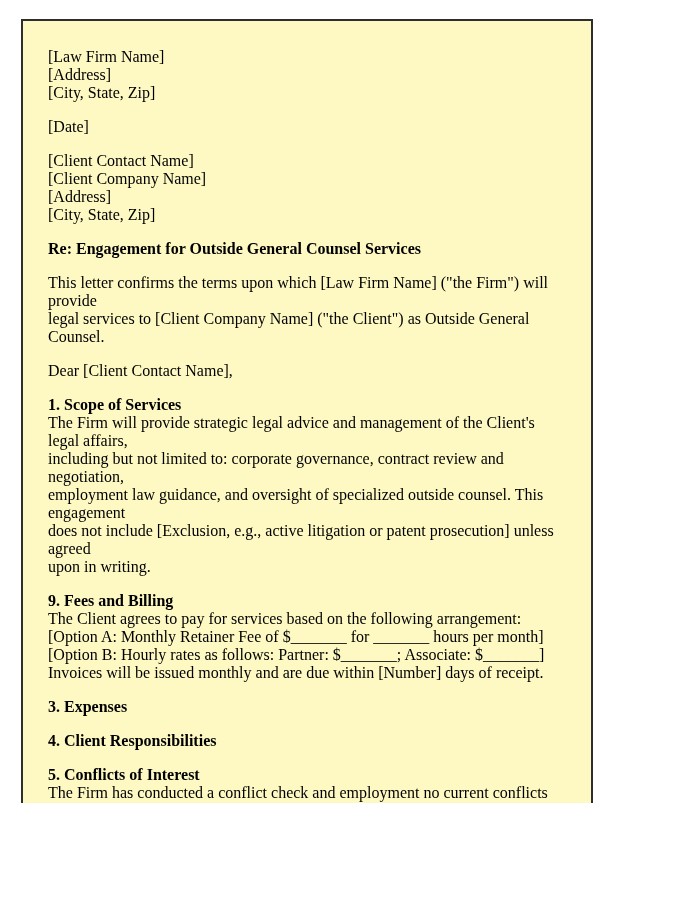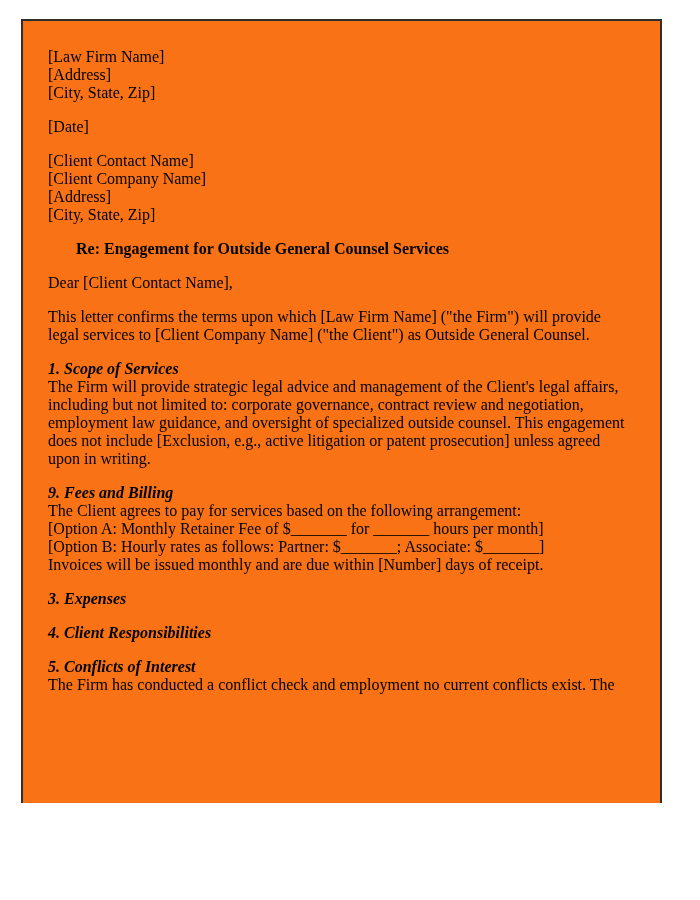--- a/index.html
+++ b/index.html
@@ -11,73 +11,72 @@
     position: relative;
     width: 700px;
     height: 900px;
     background: #ffffff;
     overflow: hidden;
   }
   .letter-box {
     position: absolute;
     left: 21px;
     top: 19px;
-    width: 641px;
+    width: 572px;
     height: 784px;
     box-sizing: border-box;
     border: 2px solid #2e2e2e;
     border-bottom: none;
     padding: 11px 26px 0 25px;
     overflow: hidden;
-    background: #f97316;
+    background: #fef9c3;
   }
   .letter-box, .block, .section-heading, .section-body {
     font-family: "Liberation Serif", "DejaVu Serif", serif;
     font-size: 16px;
     line-height: 18px;
     color: #000000;
   }
   .block {
     margin: 16px 0;
     white-space: pre-line;
   }
   .section { margin: 16px 0; }
   .section-heading {
     font-weight: bold;
     white-space: pre-line;
-    font-style: italic;
   }
   .section-body {
     white-space: pre-line;
   }
-  .bold { font-weight: bold; margin-left: 28px; }
+  .bold { font-weight: bold; }
 </style>
 </head>
 <body>
 
 <div class="page">
   <div class="letter-box">
 
     <div class="block">[Law Firm Name]
 [Address]
 [City, State, Zip]</div>
 
     <div class="block">[Date]</div>
 
     <div class="block">[Client Contact Name]
 [Client Company Name]
 [Address]
 [City, State, Zip]</div>
 
     <div class="block bold">Re: Engagement for Outside General Counsel Services</div>
 
-    <div class="block">Dear [Client Contact Name],</div>
-
     <div class="block">This letter confirms the terms upon which [Law Firm Name] ("the Firm") will provide
 legal services to [Client Company Name] ("the Client") as Outside General Counsel.</div>
+
+    <div class="block">Dear [Client Contact Name],</div>
 
     <div class="section">
       <div class="section-heading">1. Scope of Services</div>
       <div class="section-body">The Firm will provide strategic legal advice and management of the Client's legal affairs,
 including but not limited to: corporate governance, contract review and negotiation,
 employment law guidance, and oversight of specialized outside counsel. This engagement
 does not include [Exclusion, e.g., active litigation or patent prosecution] unless agreed
 upon in writing.</div>
     </div>
 

